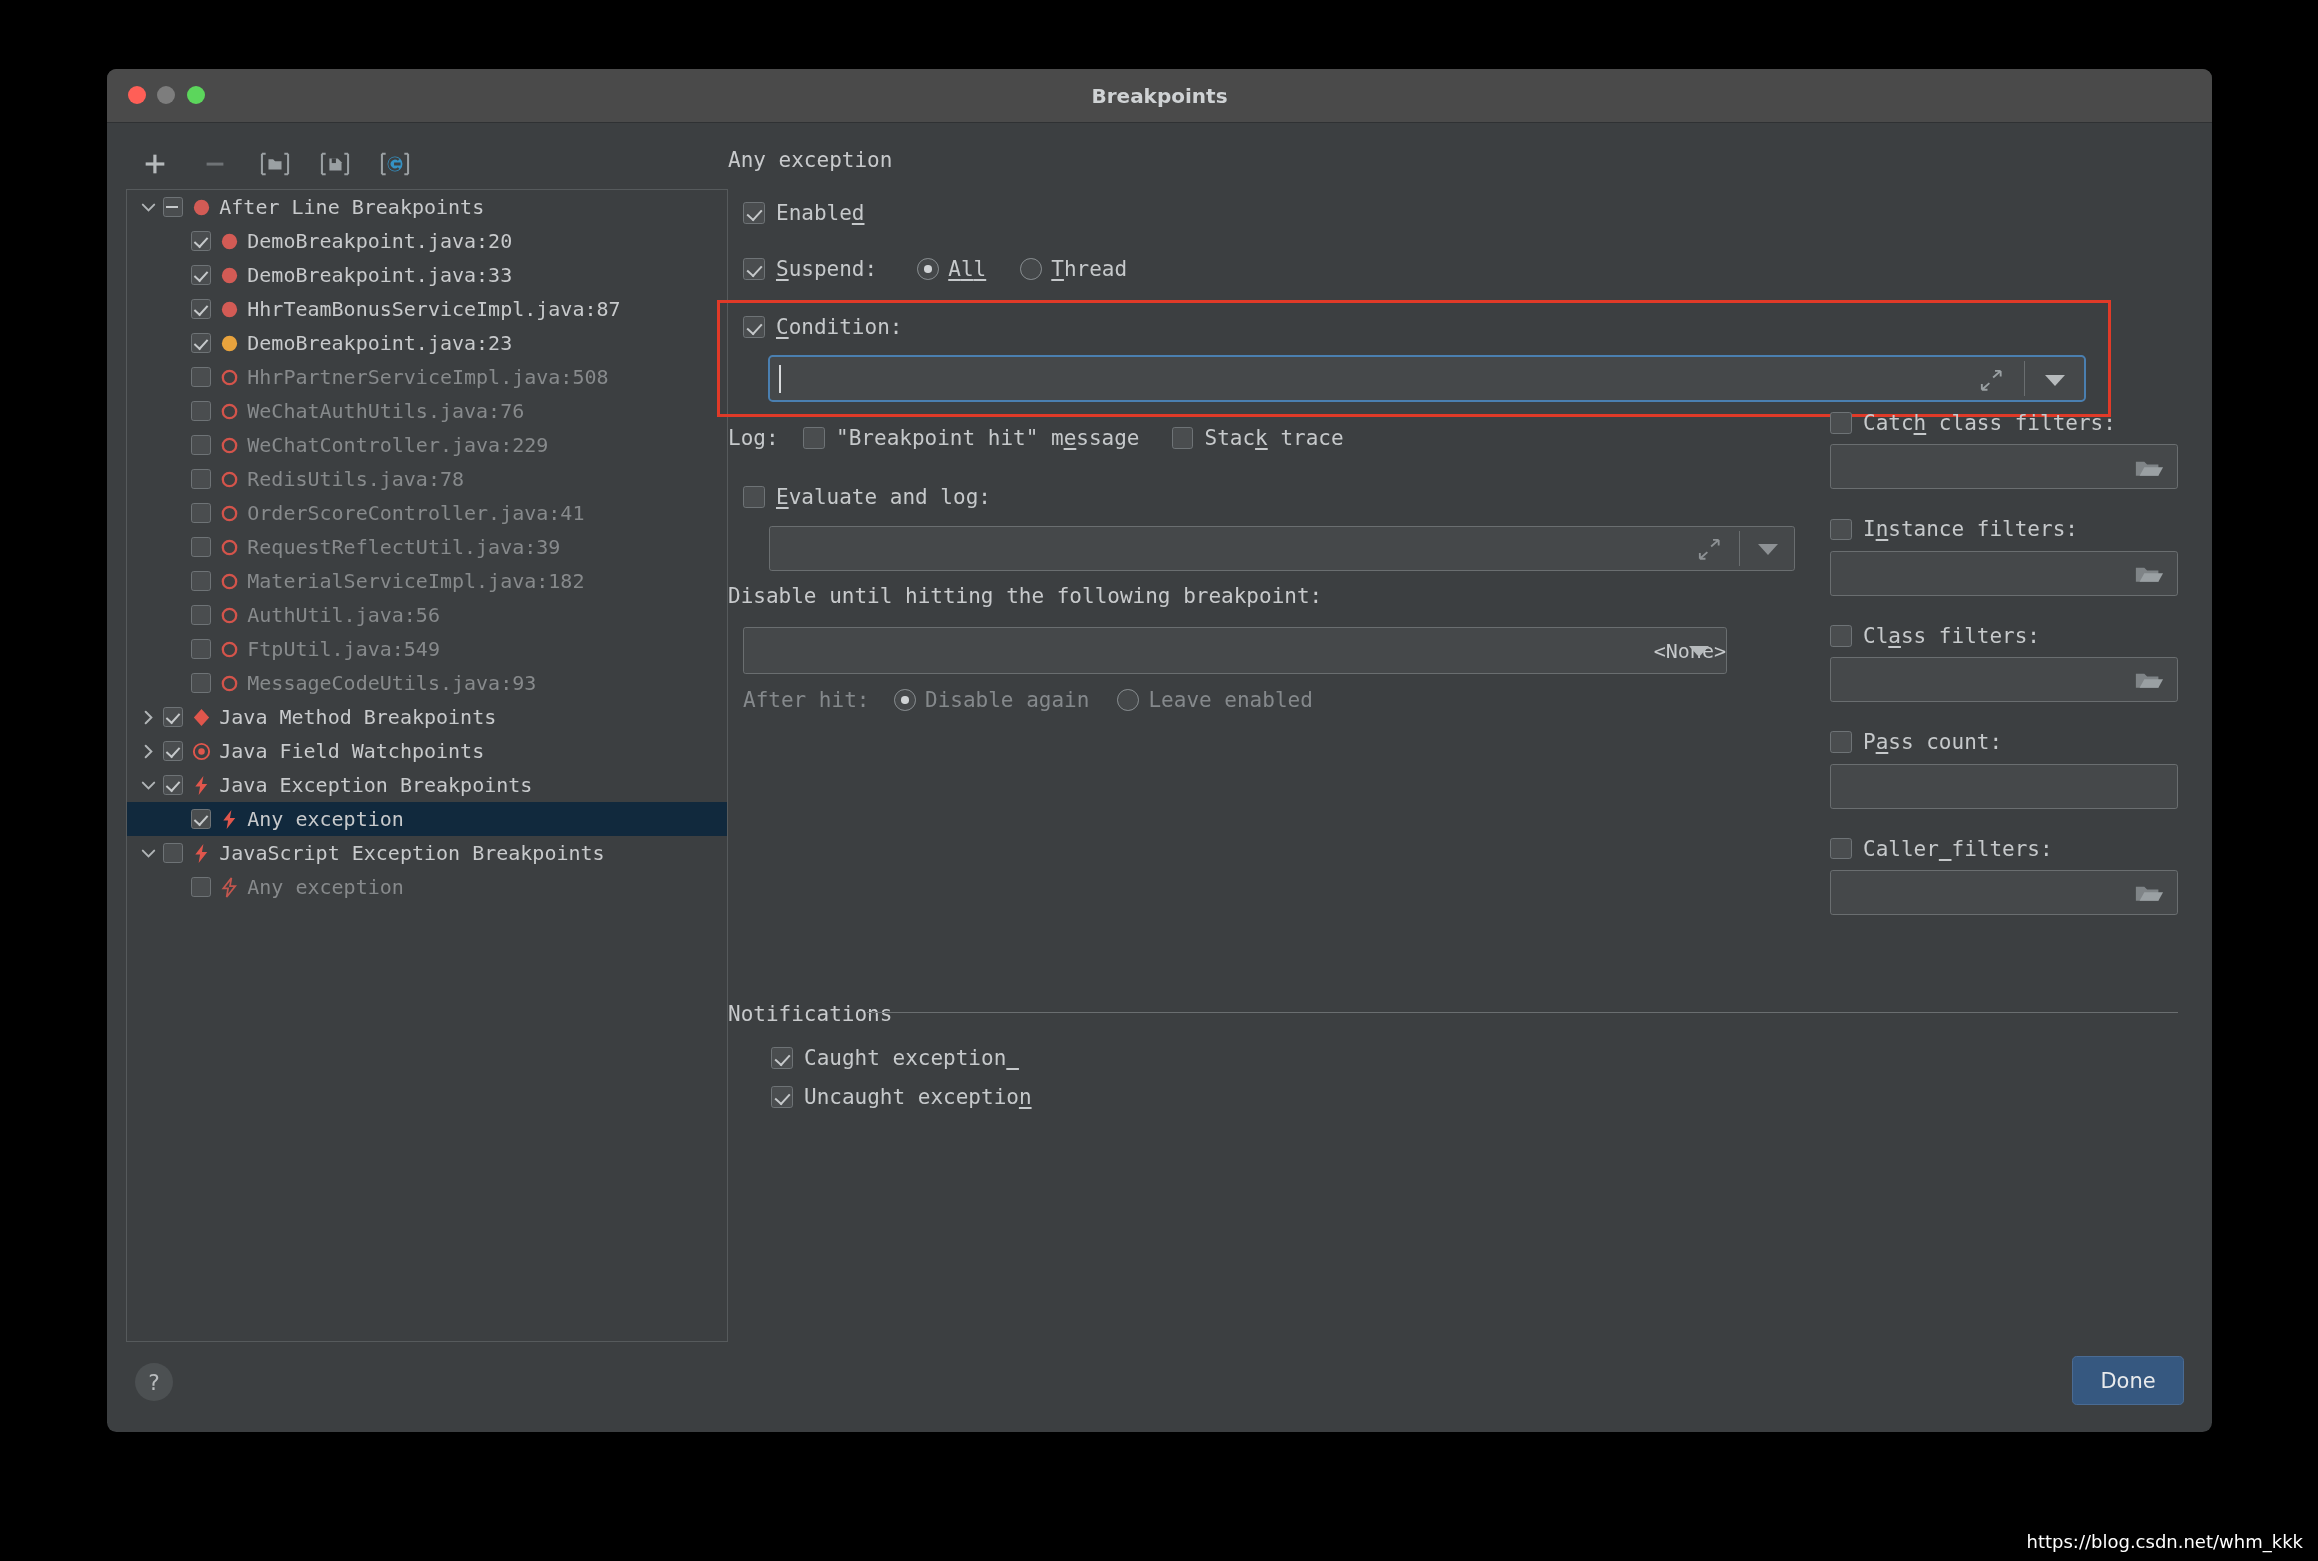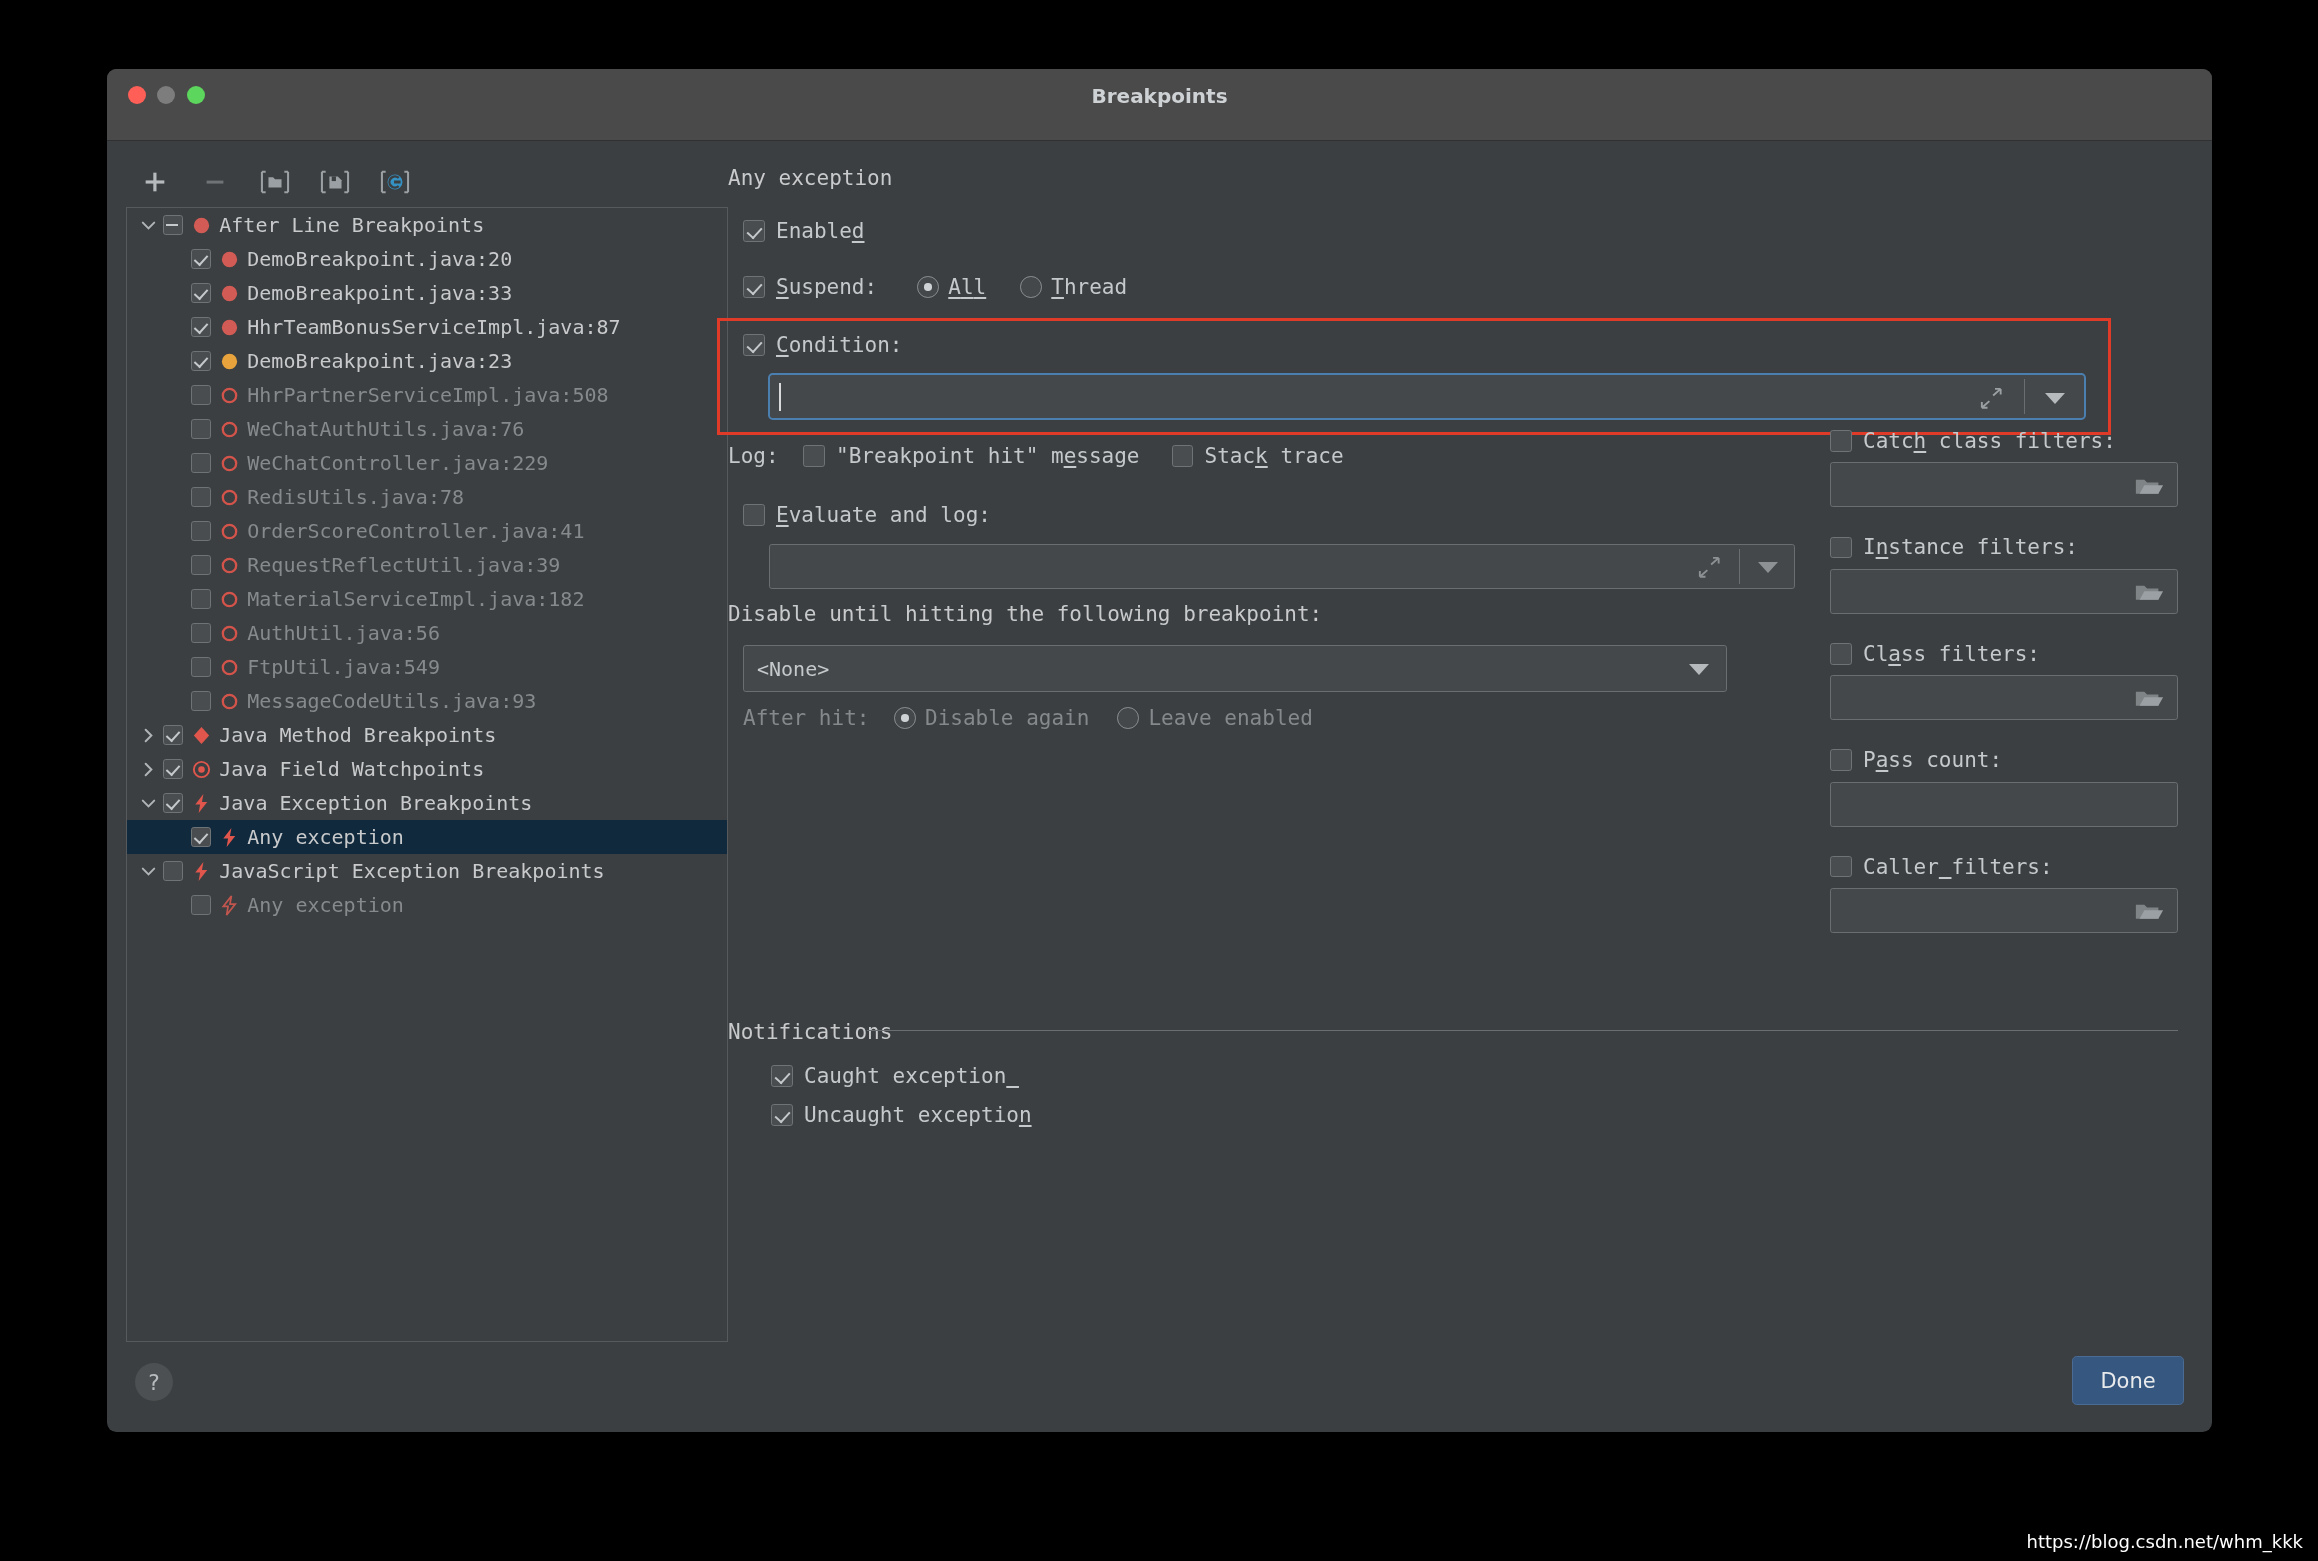--- a/index.html
+++ b/index.html
@@ -18,21 +18,21 @@
     background: #3c3f41;
     border-radius: 9.4px;
     box-shadow: 0 11.3px 38px rgba(0,0,0,.75);
     overflow: hidden;
     display: flex;
     flex-direction: column;
   }
 
   
   #titlebar {
-    height: 72px;
+    height: 54px;
     background: #4a4a4a;
     border-bottom: 0.9px solid #2f3133;
     position: relative;
     flex: 0 0 auto;
   }
   #traffic { position: absolute; left: 21px; top: 17px; display: flex; gap: 11.3px; }
   .dot { width: 18px; height: 18px; border-radius: 50%; }
   .dot.red { background: #ff5f57; }
   .dot.yellow { background: #7d7d7d; }
   .dot.green { background: #5cd65c; }
@@ -129,22 +129,22 @@
   .fld-split { position:absolute; top: 3.8px; bottom: 3.8px; width: 0.9px; background: #6a6e70; }
   .ddarrow {
     position: absolute; width: 0; height: 0;
     border-left: 10.4px solid transparent; border-right: 10.4px solid transparent;
     border-top: 11.3px solid #b6babc;
   }
   .ddarrow.dim { border-top-color: #8d9194; }
 
   .combo {
     background: #45484a; border: 0.9px solid #6a6e70; border-radius: 2.8px;
-    display: flex; align-items: center; padding-left: 13px;
-    font-size: 20px; color: #c6c9cb; position: relative;
+    display: flex; align-items: center; padding-left: 6px;
+    font-size: 20px; color: #c6c9cb; position: relative; justify-content: flex-end;
   }
 
   
   #red-box {
     position: absolute;
     border: 3.8px solid #e03a28;
     pointer-events: none;
   }
 
   #notif-rule { position:absolute; height:0.9px; background:#6a6e70; }

